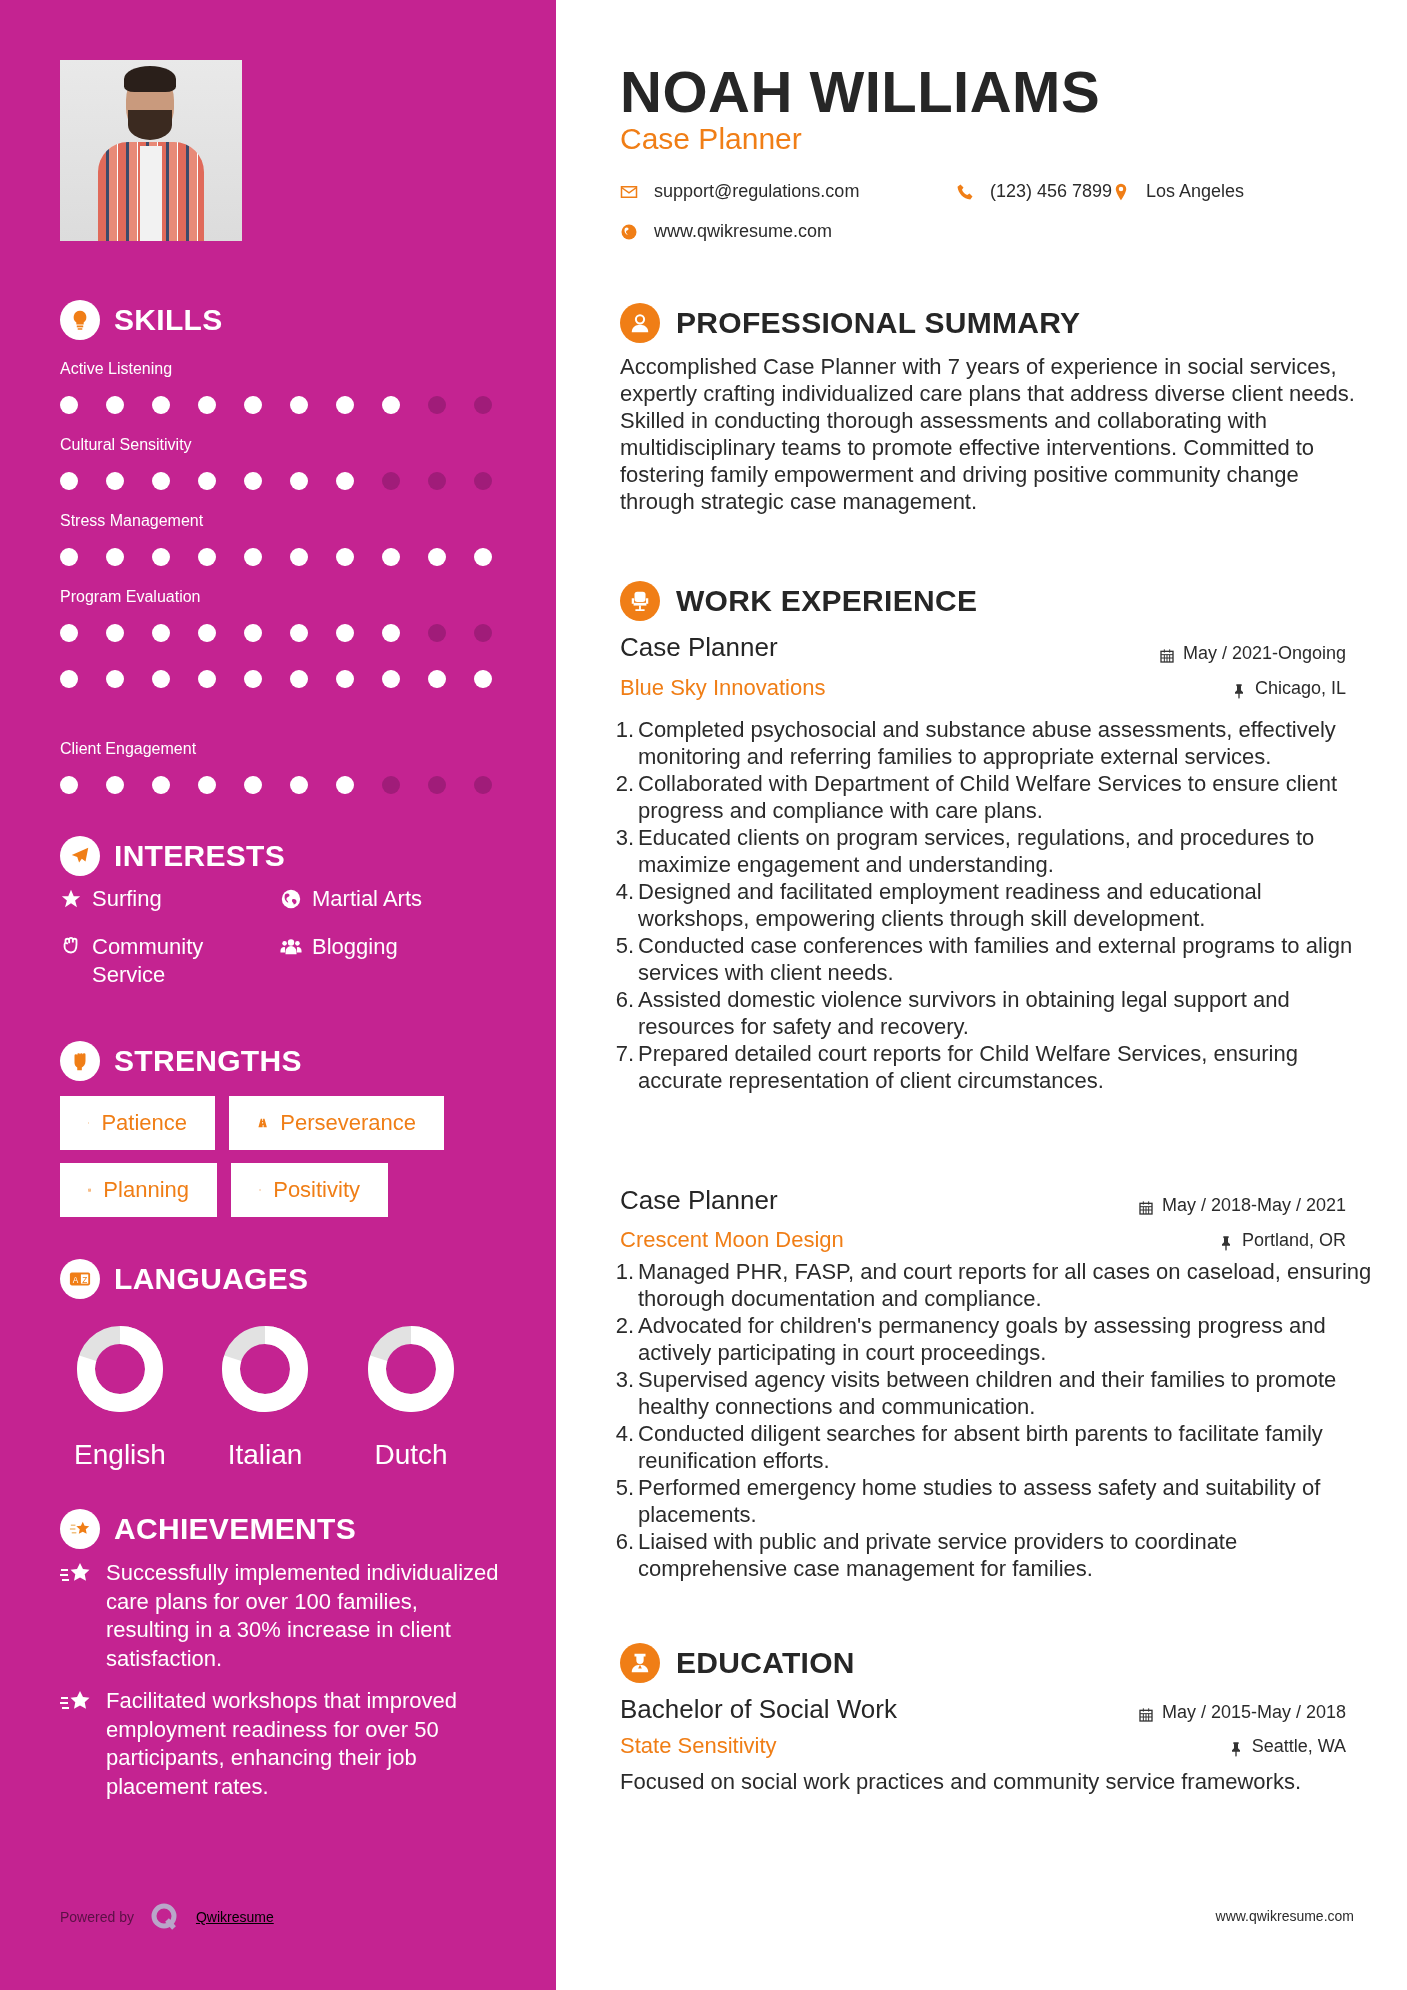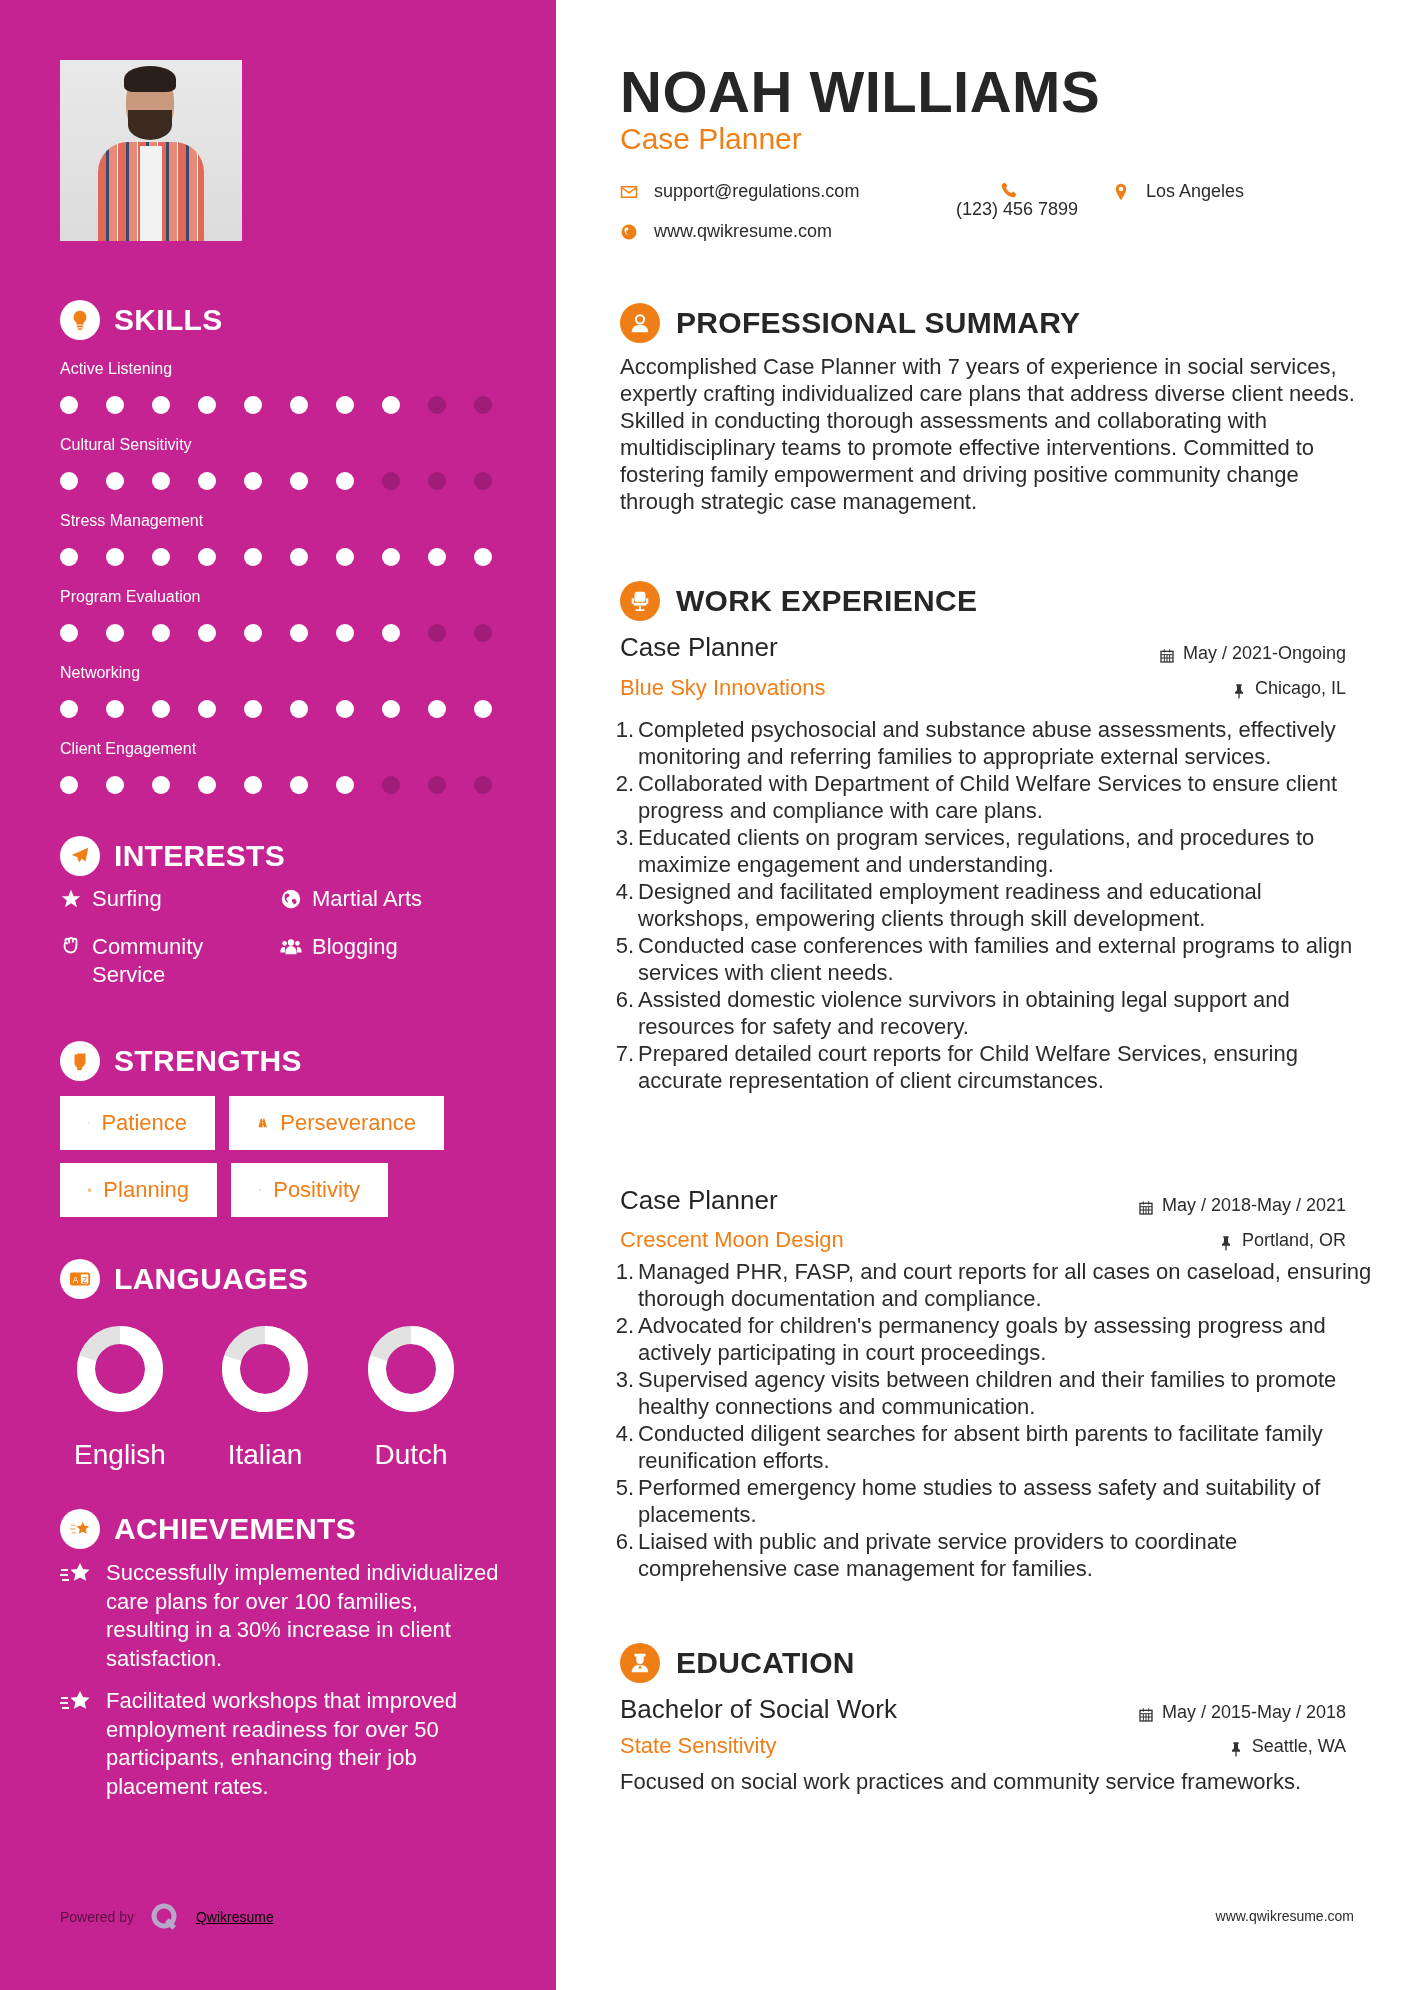--- a/index.html
+++ b/index.html
@@ -148,21 +148,20 @@
         <span class="dot"></span>
         <span class="dot"></span>
         <span class="dot"></span>
         <span class="dot"></span>
         <span class="dot"></span>
         <span class="dot off"></span>
         <span class="dot off"></span>
       </div>
   </div>
   <div class="skill" style="top:658px;">
-    <div class="skill-label">Networking</div>
     <div class="dots">
         <span class="dot"></span>
         <span class="dot"></span>
         <span class="dot"></span>
         <span class="dot"></span>
         <span class="dot"></span>
         <span class="dot"></span>
         <span class="dot"></span>
         <span class="dot"></span>
         <span class="dot"></span>
@@ -330,21 +329,21 @@
   <h1 class="name">NOAH WILLIAMS</h1>
   <div class="job-title">Case Planner</div>
 
   <div class="contact" style="left:64px; top:181px;">
     <svg viewBox="0 0 24 24">
         <rect x="2" y="5" width="20" height="14" fill="none" stroke="#F07E16" stroke-width="2"></rect>
         <path d="M2 6l10 7 10-7" fill="none" stroke="#F07E16" stroke-width="2"></path>
       </svg>
     <span>support@regulations.com</span>
   </div>
-  <div class="contact" style="left:400px; top:181px;flex-direction:column;">
+  <div class="contact" style="left:400px; top:181px;">
     <svg viewBox="0 0 24 24">
         <path fill="#F07E16" d="M6 2l4 4-2 3c1 3 4 6 7 7l3-2 4 4-3 4C10 21 3 14 2 5z"></path>
       </svg>
     <span>(123) 456 7899</span>
   </div>
   <div class="contact" style="left:556px; top:181px;">
     <svg viewBox="0 0 24 24">
         <path fill="#F07E16" d="M12 1a7 7 0 0 0-7 7c0 5 7 15 7 15s7-10 7-15a7 7 0 0 0-7-7zm0 10a3 3 0 1 1 0-6 3 3 0 0 1 0 6z"></path>
       </svg>
     <span>Los Angeles</span>

